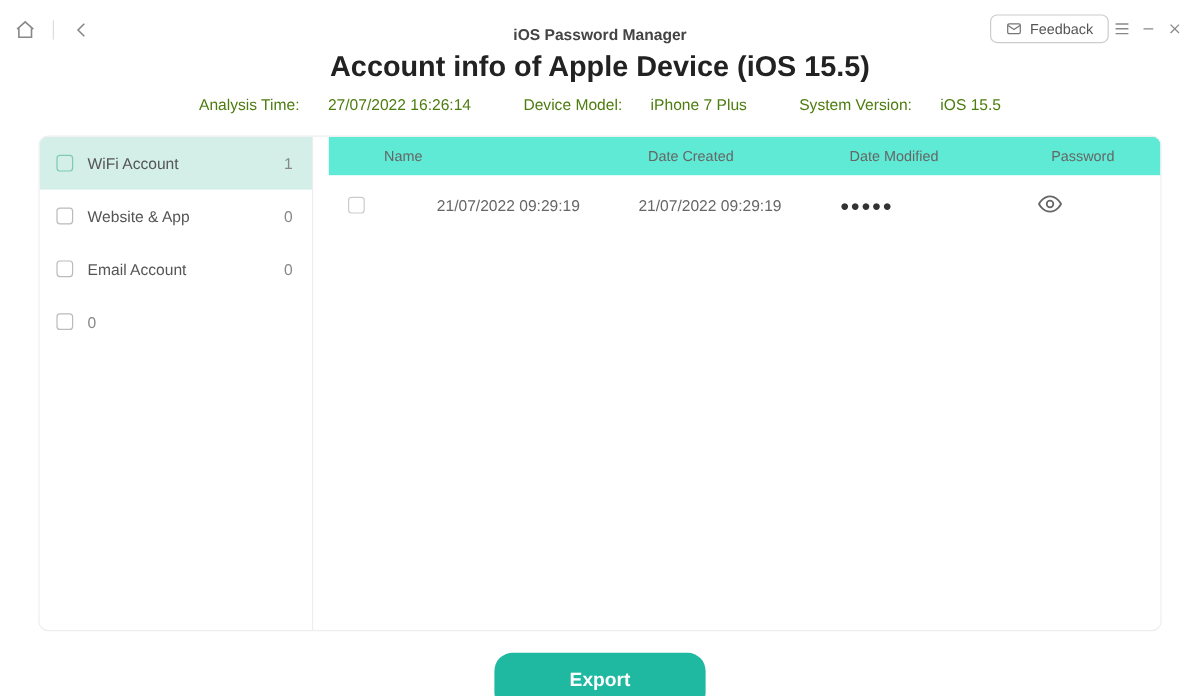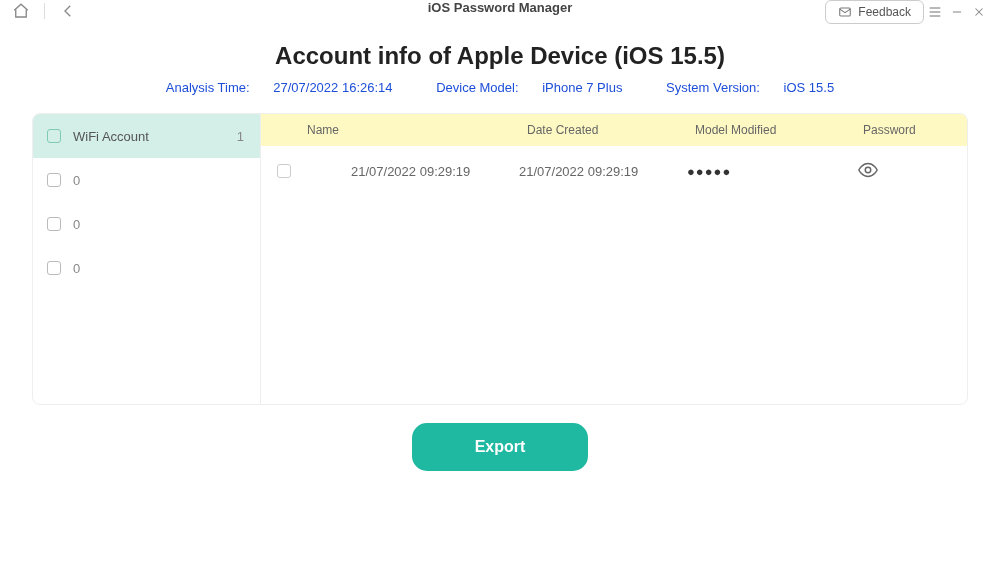--- a/index.html
+++ b/index.html
@@ -7,21 +7,21 @@
       width: 1000px;
       height: 580px;
       font-family: -apple-system, BlinkMacSystemFont, "Segoe UI", Arial, sans-serif;
       background: #fff;
       overflow: hidden;
       color: #333;
     }
     .titlebar {
       height: 36px;
       display: flex;
-      align-items: flex-start;
+      align-items: flex-end;
       padding: 0 10px;
       position: relative;
     }
     .titlebar-left {
       display: flex;
       align-items: center;
       gap: 8px;
     }
     .titlebar-sep {
       width: 1px;
@@ -72,32 +72,33 @@
     }
     .page-title {
       text-align: center;
       font-size: 24px;
       font-weight: 700;
       color: #222;
     }
     .meta-row {
       text-align: center;
       font-size: 13px;
-      color: #1d4ed8;
+      color: #4d7c0f;
       margin-top: 10px;
     }
     .meta-row span { margin: 0 10px; }
 
     .content {
       display: flex;
       margin-top: 18px;
       border: 1px solid #eee;
       border-radius: 8px;
-      height: 292px;
+      height: 413px;
       overflow: hidden;
+      gap: 13px;
     }
     .sidebar {
       width: 228px;
       border-right: 1px solid #eee;
     }
     .sidebar-item {
       display: flex;
       align-items: center;
       height: 44px;
       padding: 0 16px 0 14px;
@@ -124,21 +125,21 @@
 
     .main {
       flex: 1;
       display: flex;
       flex-direction: column;
     }
     .table-head {
       display: flex;
       align-items: center;
       height: 32px;
-      background: #fef9c3;
+      background: #5eead4;
       font-size: 12px;
       color: #666;
     }
     .col-chk { width: 46px; display:flex; justify-content:center; }
     .col-name { width: 176px; }
     .col-created { width: 168px; margin-left: 44px; }
     .col-modified { width: 168px; }
     .col-password { width: 82px; }
     .col-eye { flex:1; display:flex; justify-content:center; }
 
@@ -245,38 +246,40 @@
 
   <div class="content">
     <div class="sidebar">
       <div class="sidebar-item active">
         <span class="chk"></span>
         <span class="label">WiFi Account</span>
         <span class="count">1</span>
       </div>
       <div class="sidebar-item">
         <span class="chk"></span>
+        <span class="label">Website &amp; App</span>
         <span class="count">0</span>
       </div>
       <div class="sidebar-item">
         <span class="chk"></span>
+        <span class="label">Email Account</span>
         <span class="count">0</span>
       </div>
       <div class="sidebar-item">
         <span class="chk"></span>
         <span class="count">0</span>
       </div>
     </div>
 
     <div class="main">
       <div class="table-head">
         <div class="col-chk"></div>
         <div class="col-name">Name</div>
         <div class="col-created">Date Created</div>
-        <div class="col-modified">Model Modified</div>
+        <div class="col-modified">Date Modified</div>
         <div class="col-password">Password</div>
         <div class="col-eye"></div>
       </div>
       <div class="table-row">
         <div class="col-chk">
             <span class="row-chk"></span>
           </div>
         <div class="col-created">21/07/2022 09:29:19</div>
         <div class="col-modified">21/07/2022 09:29:19</div>
         <div class="col-password pw-dots">●●●●●</div>

